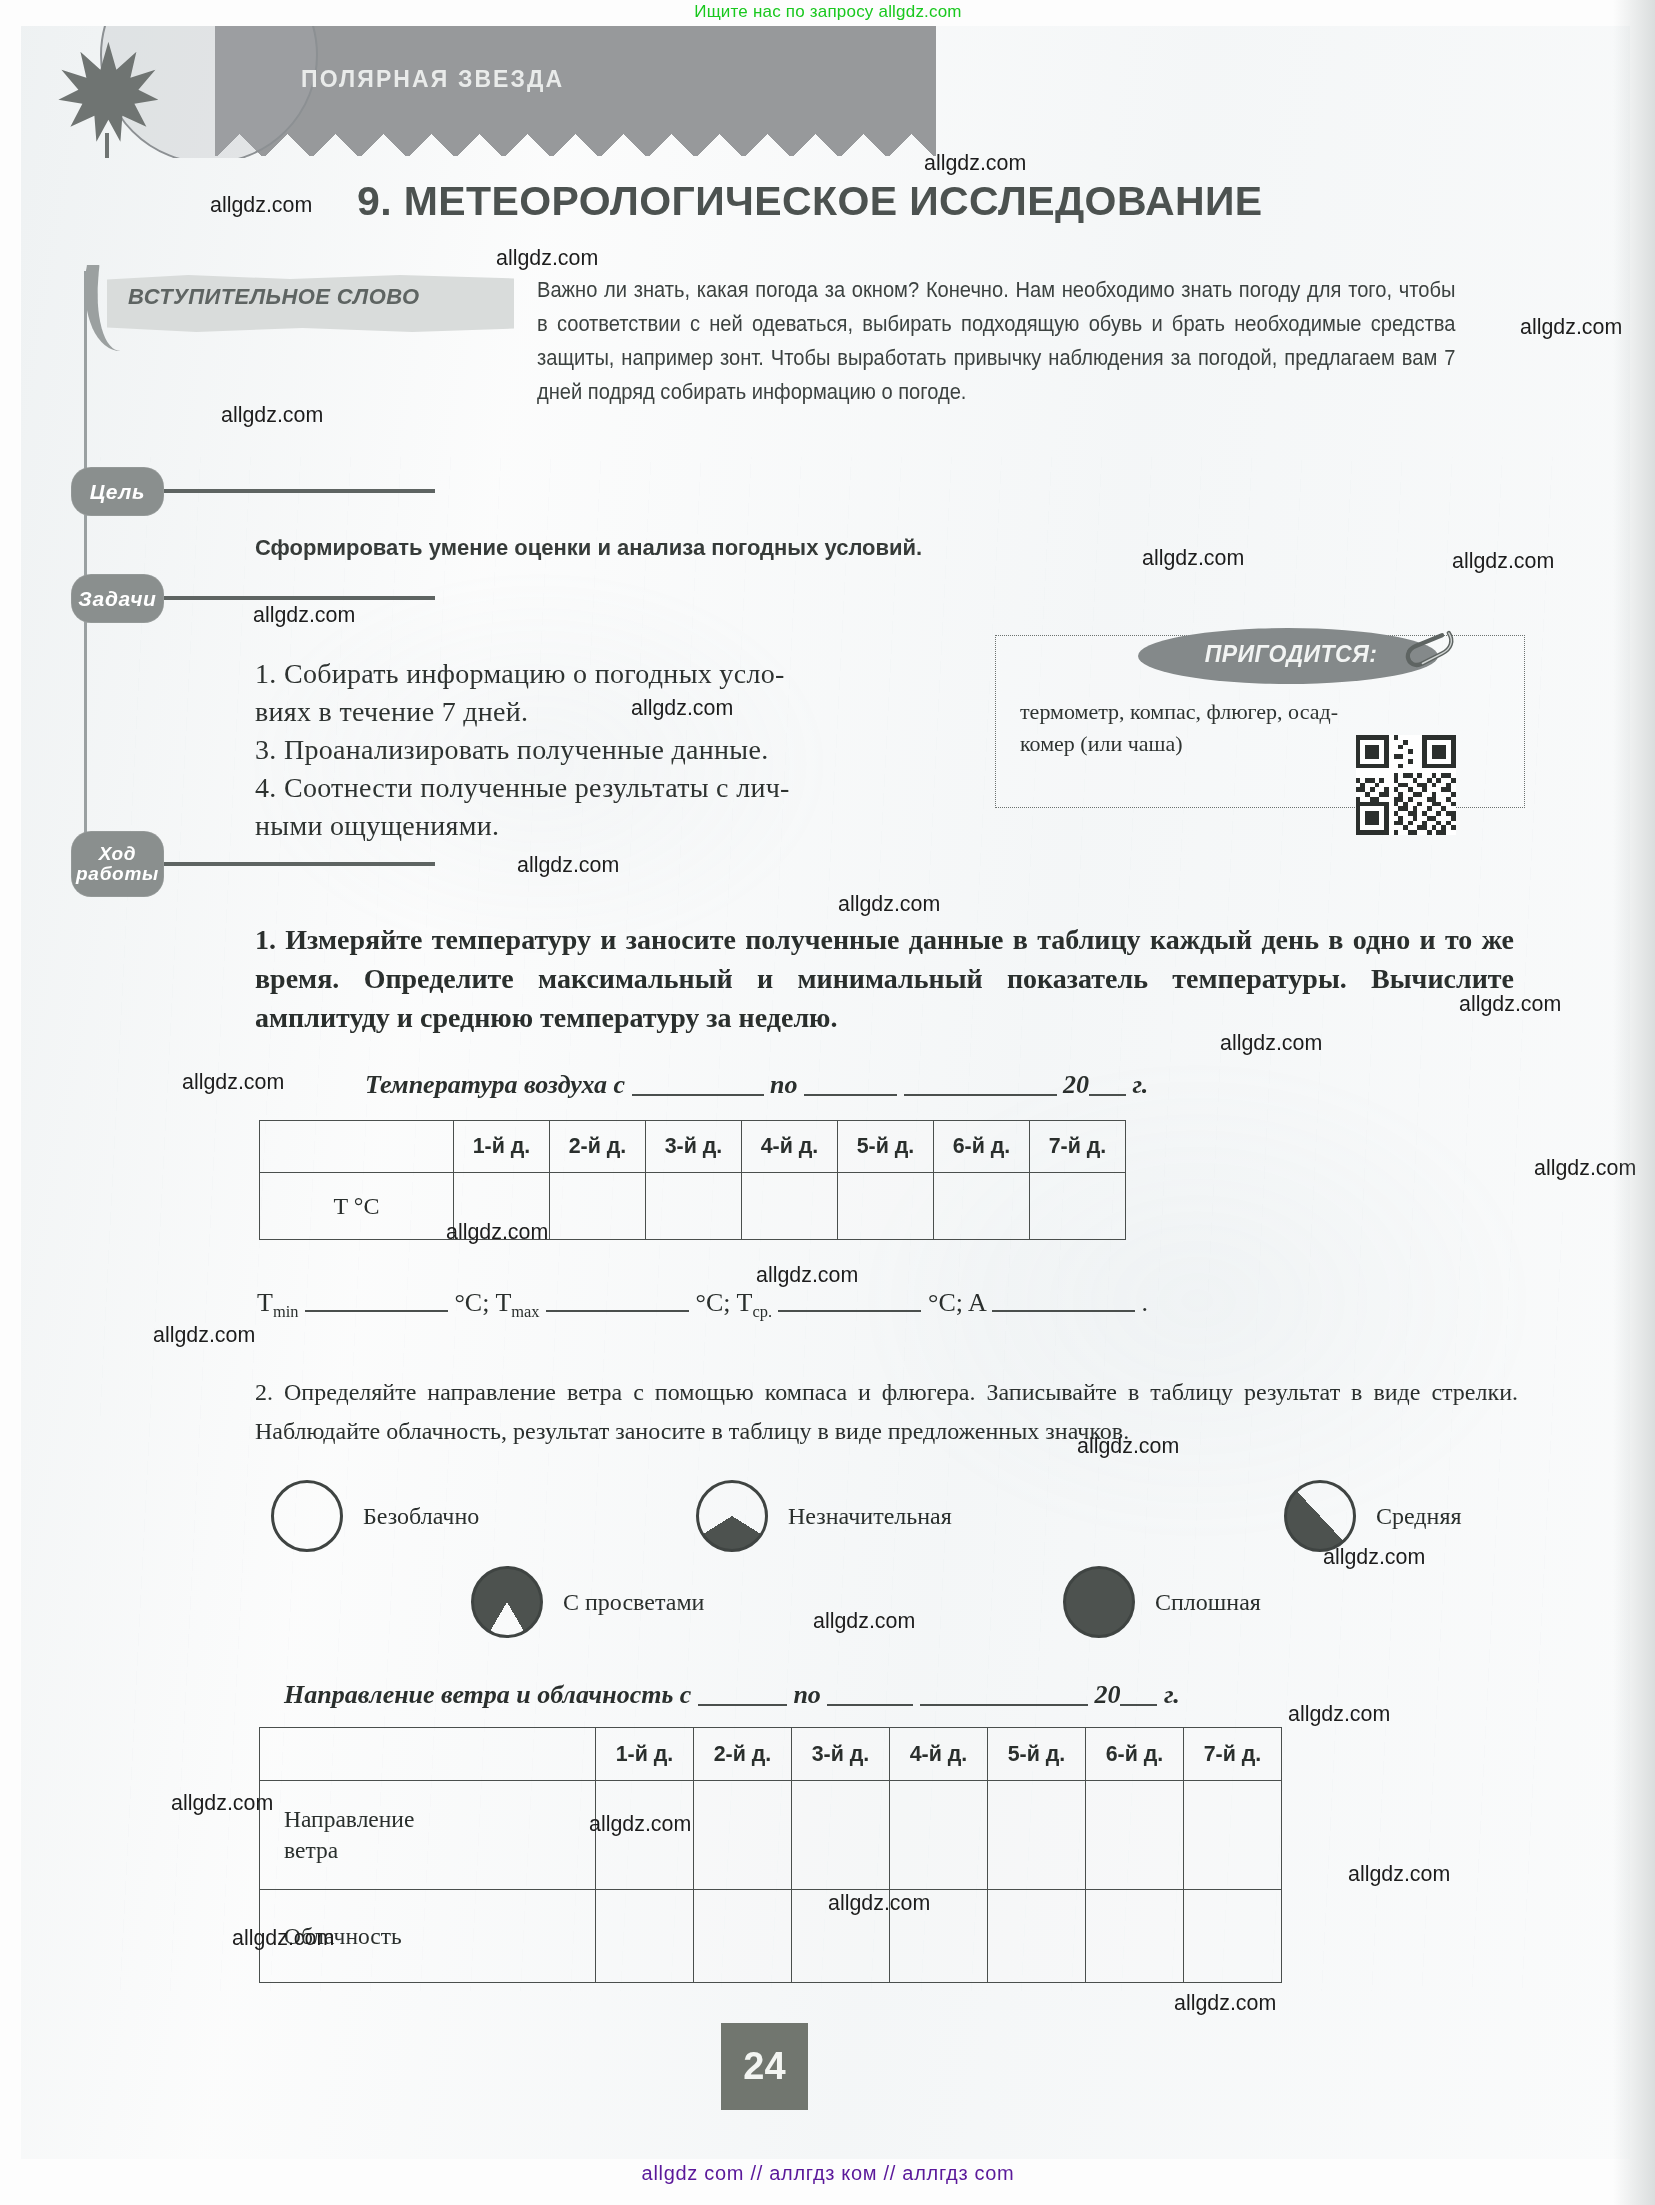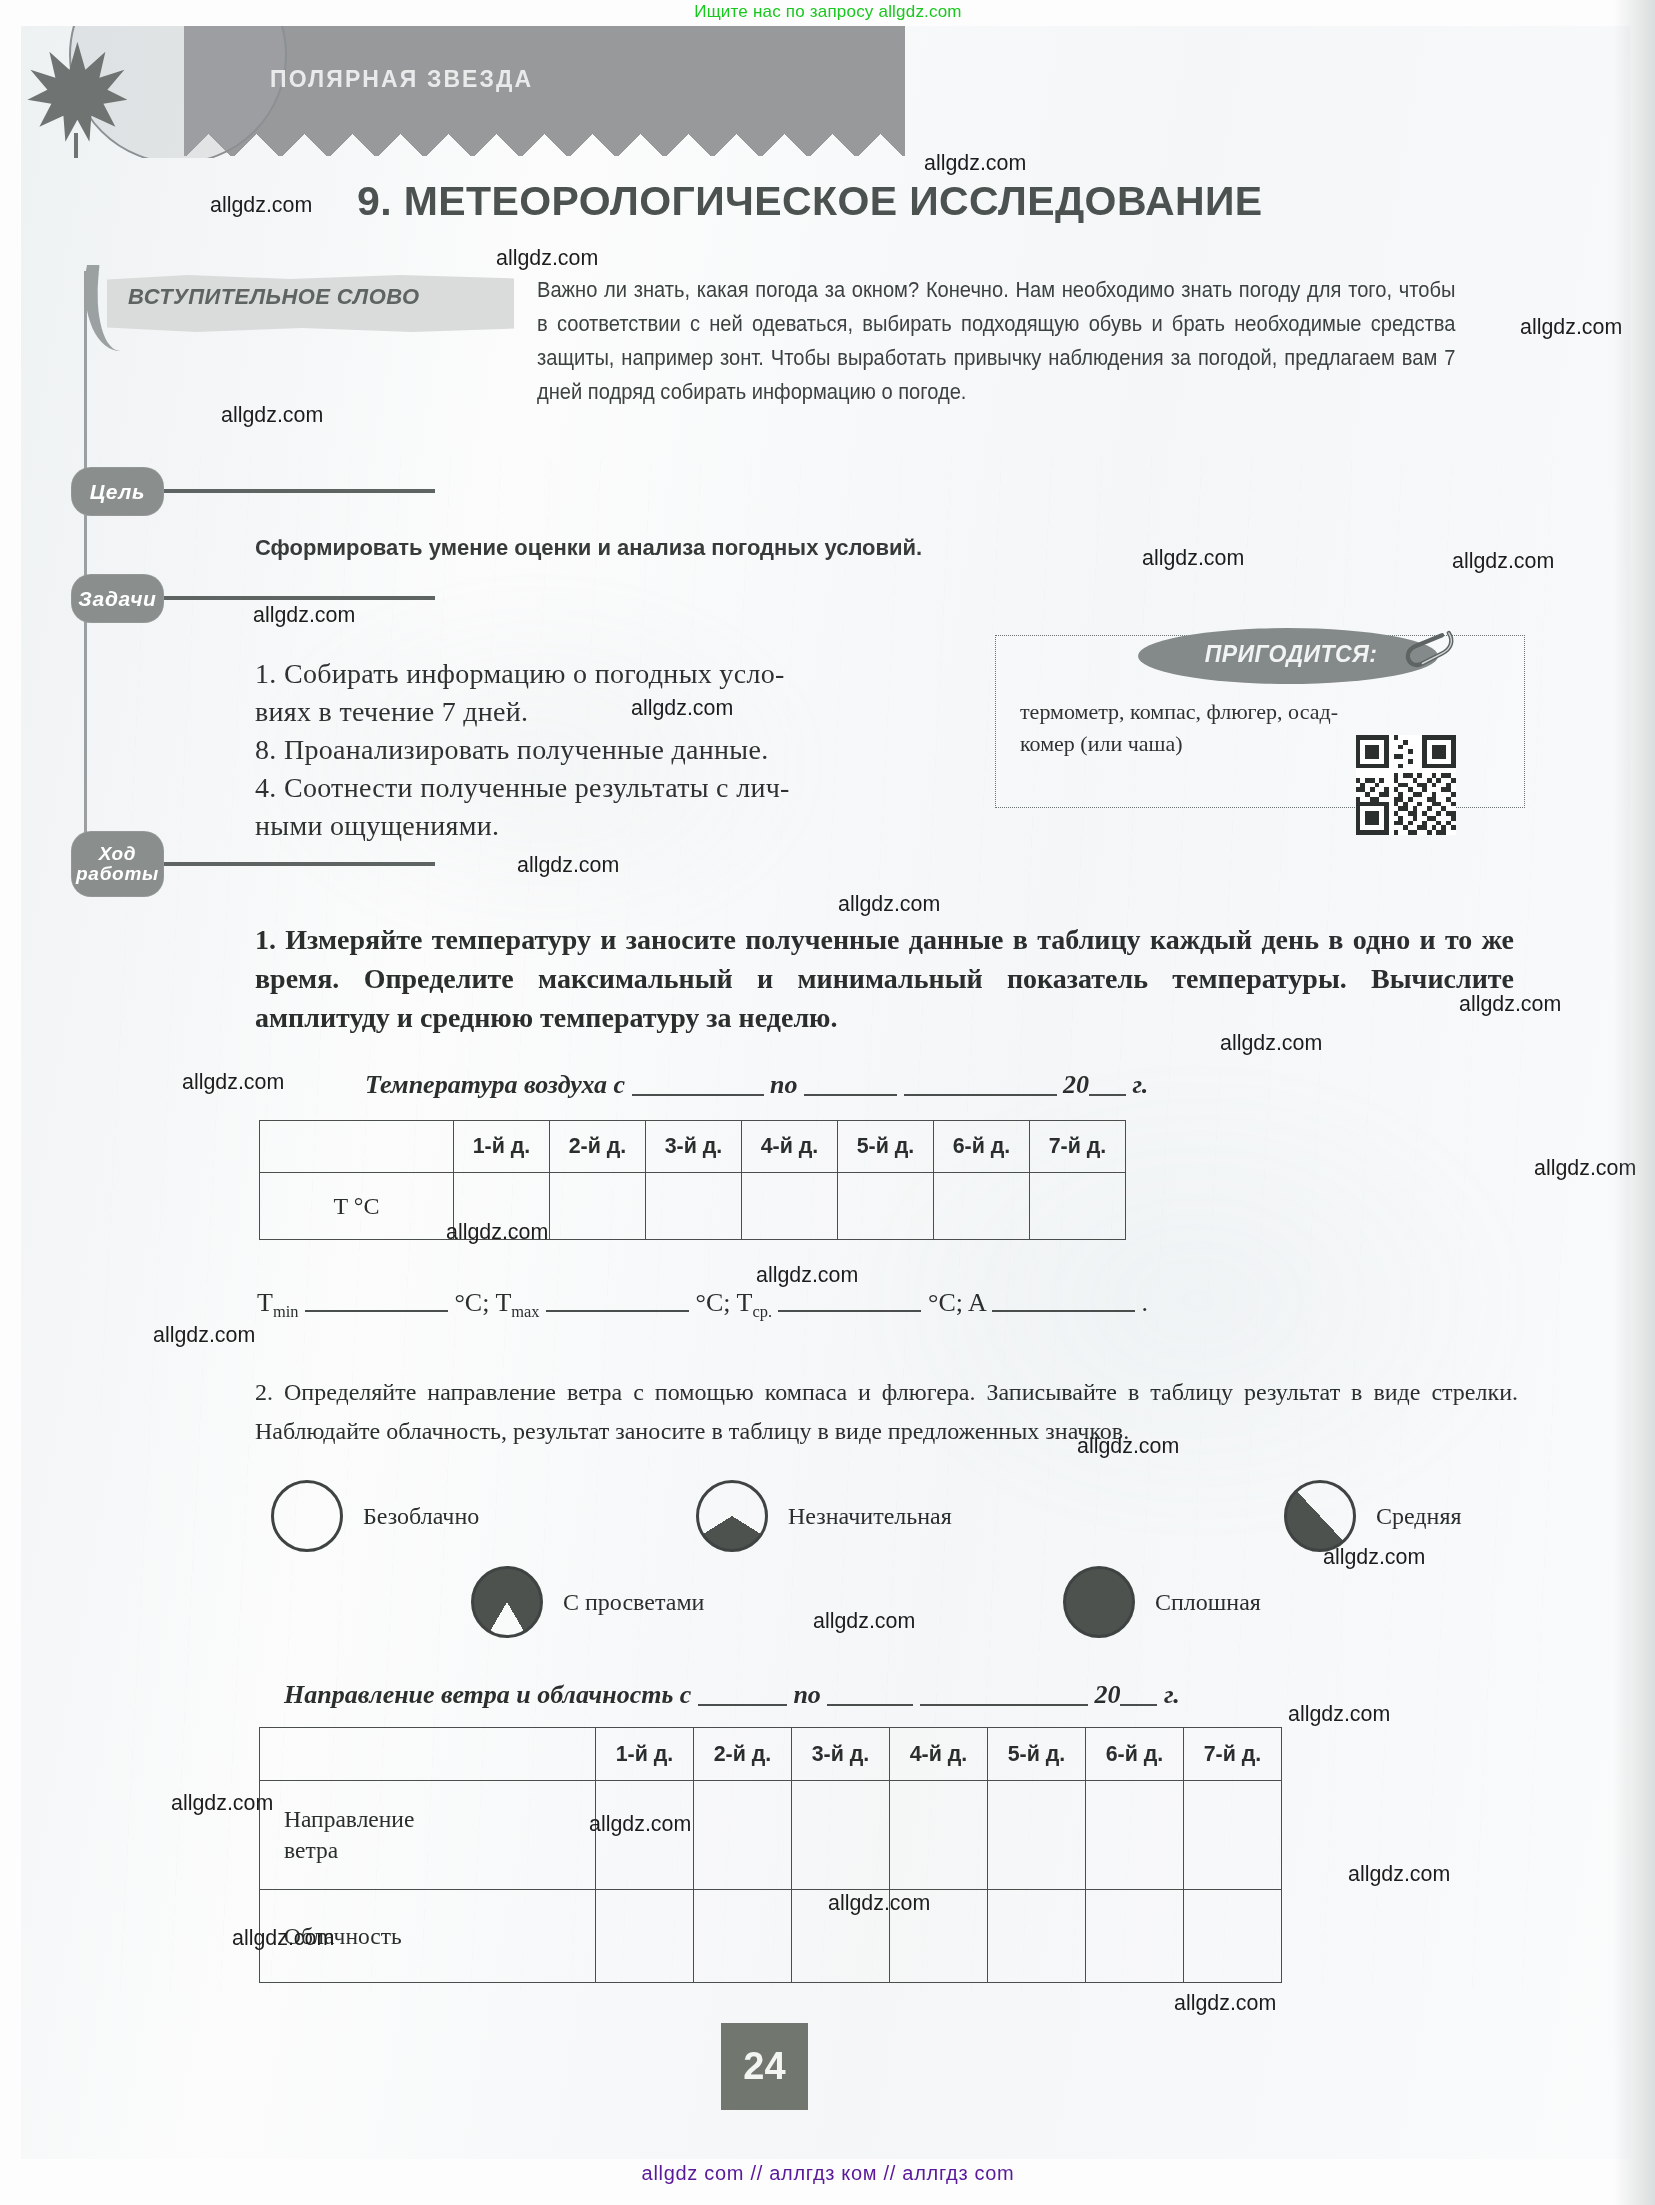--- a/index.html
+++ b/index.html
@@ -40,21 +40,21 @@
     text-align:center;
   }
   .top-band span {
     font-family:"Liberation Sans", sans-serif;
     font-size:17px; color:#19c81e; letter-spacing:0.2px;
     line-height:24px;
   }
 
   
   .header-wrap {
-    position:absolute; left:6px; top:26px; width:1609px; height:132px;
+    position:absolute; left:37px; top:26px; width:1609px; height:132px;
     overflow:hidden;
   }
   .header-grey {
     position:absolute; left:178px; top:0; width:721px; height:89px;
     background:#97999b;
   }
   .header-teeth {
     position:absolute; left:178px; top:86px; width:721px; height:44px;
     background:
       linear-gradient(135deg, #97999b 50%, transparent 50%) ,
@@ -332,21 +332,21 @@
     <span>Ход</span>
     <span>работы</span>
   </div>
   <div class="pill-leader leader-hod"></div>
 
   <div class="goal-text">Сформировать умение оценки и анализа погодных условий.</div>
 
   <div class="tasks">
     <p style="white-space:pre-line">1. Собирать информацию о погодных усло-
 виях в течение 7 дней.</p>
-    <p style="white-space:pre-line">8. Проанализировать полученные данные.</p>
+    <p style="white-space:pre-line">3. Проанализировать полученные данные.</p>
     <p style="white-space:pre-line">4. Соотнести полученные результаты с лич-
 ными ощущениями.</p>
   </div>
 
   <div class="prig-box"></div>
   <div class="prig-ellipse"></div>
   <div class="prig-label">ПРИГОДИТСЯ:</div>
   <svg class="clip-icon" viewBox="0 0 70 74">
     <path d="M48 10 C58 18 58 30 48 40 L26 62 C18 70 8 68 4 60 C0 52 6 44 14 38 L40 16" fill="none" stroke="#5e6462" stroke-width="6" stroke-linecap="round"></path>
     <path d="M48 10 C58 18 58 30 48 40 L26 62" fill="none" stroke="#cfd3d2" stroke-width="2" stroke-linecap="round"></path>

